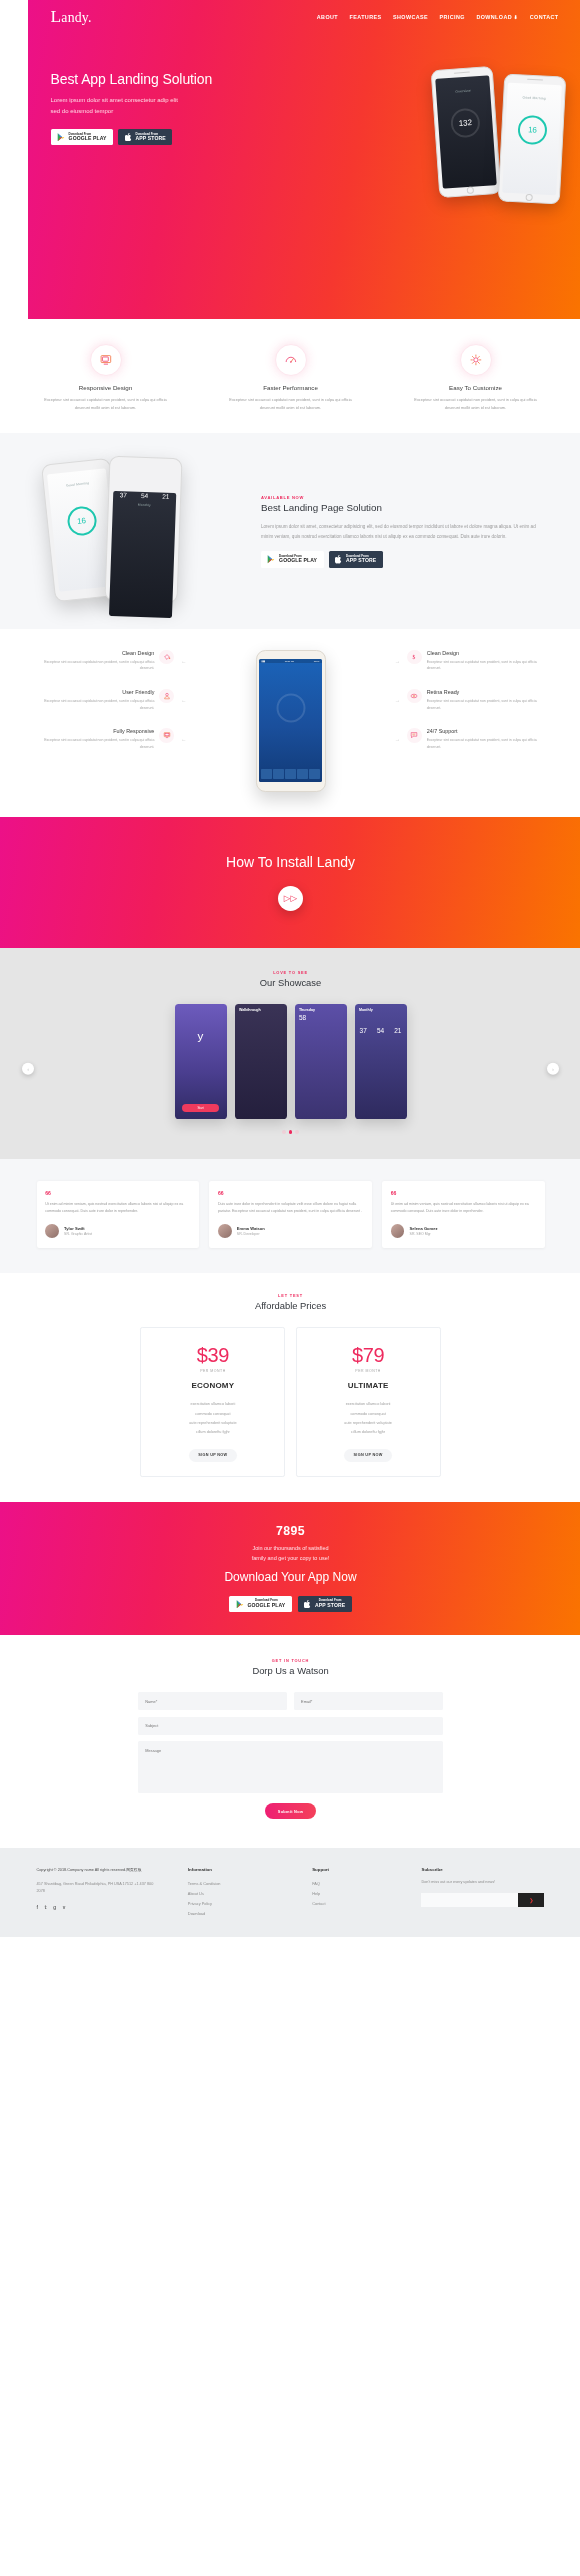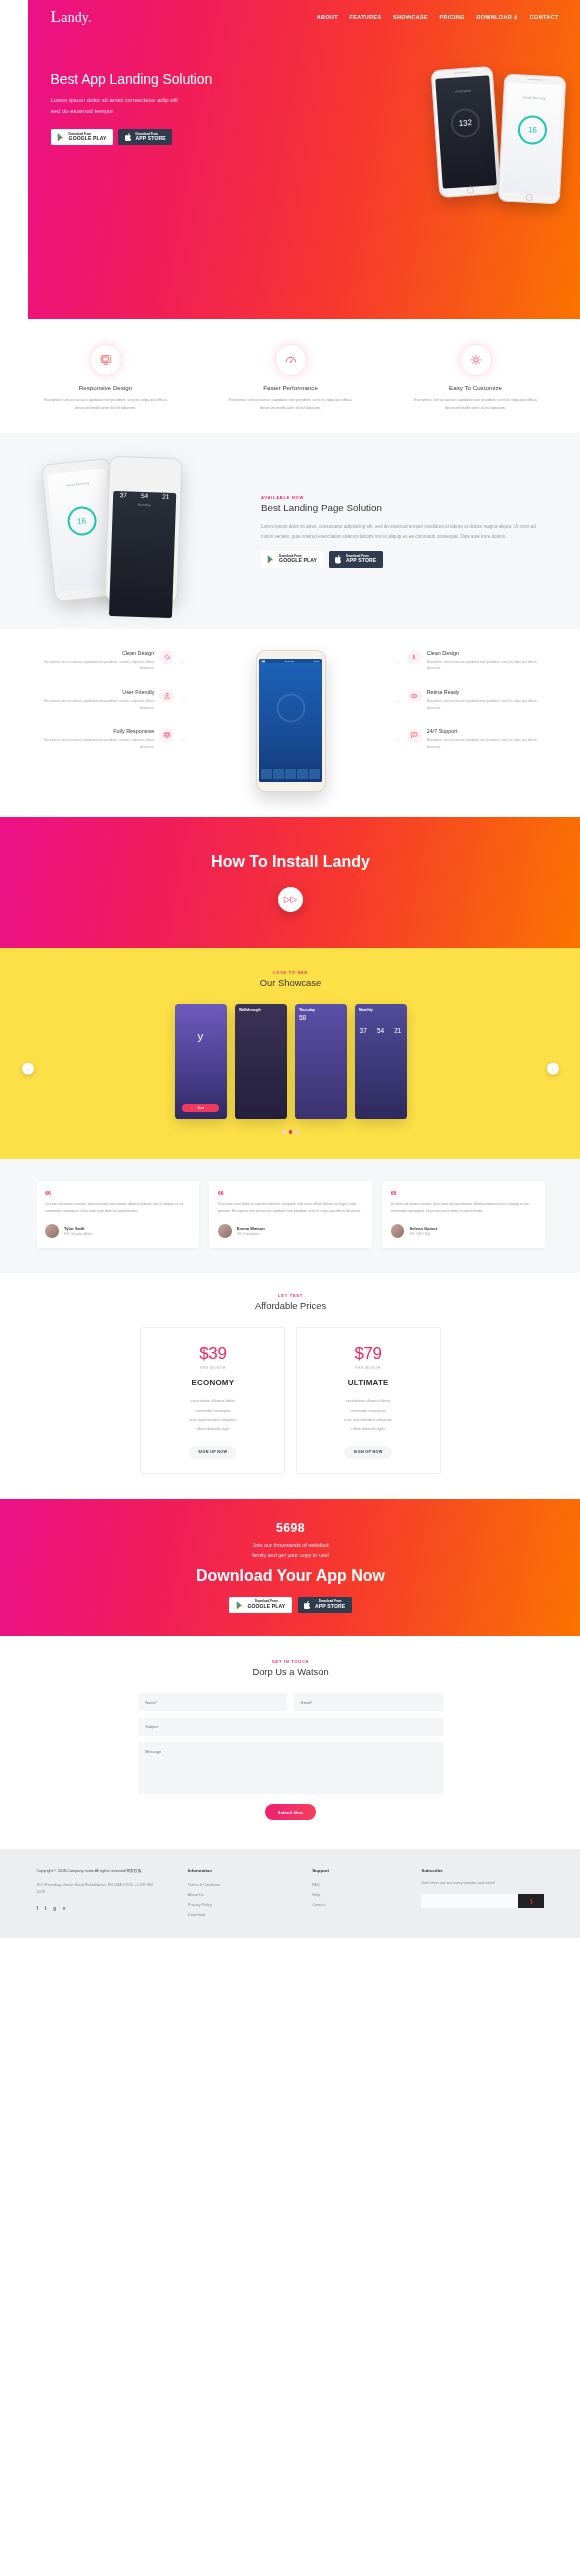--- a/index.html
+++ b/index.html
@@ -144,29 +144,29 @@
   .ex-thumbs { position:absolute; bottom:2.9px; left:1.5px; right:1.5px;
     display:flex; gap:1.1px; }
   .ex-thumbs i { flex:1; height:10.2px; background:#2a5fa0; border-radius:0.7px; display:block; }
 
   
   .install {
     height:131px;
     background:linear-gradient(100deg,#ec1088 0%,#f11c5a 28%,#f6372f 58%,#fa7400 100%);
     display:flex; flex-direction:column; align-items:center; justify-content:center;
   }
-  .install h2 { color:#fff; font-size:16px; font-weight:700; margin-bottom:16px; }
+  .install h2 { color:#fff; font-size:14px; font-weight:400; margin-bottom:16px; }
   .play-btn {
     width:25px; height:25px; border-radius:50%; background:#fff;
     display:flex; align-items:center; justify-content:center;
     box-shadow:0 3.6px 11.6px rgba(0,0,0,.2); color:#f0365a; font-size:8.7px;
   }
 
   
-  .showcase { padding:22px 0 25px; background:#fde047; }
+  .showcase { padding:22px 0 25px; background:#e5e5e5; }
   .sc-wrap { position:relative; }
   .sc-row { display:flex; gap:8px; justify-content:center; }
   .sc-card {
     width:52px; height:115px; border-radius:3.6px; overflow:hidden; position:relative;
     box-shadow:0 4.4px 13px rgba(0,0,0,.16);
   }
   .sc1 { background:linear-gradient(180deg,#6d5bbd 0%,#4a3e8f 60%,#2f2a62 100%); }
   .sc2 { background:linear-gradient(180deg,#3a3356 0%,#241f3d 100%); }
   .sc3 { background:linear-gradient(180deg,#5c4fa8 0%,#3b3370 100%); }
   .sc4 { background:linear-gradient(180deg,#514b9a 0%,#2e2a5e 100%); }
@@ -213,38 +213,38 @@
   .pr-row { display:flex; gap:10.2px; justify-content:center; align-items:center; }
   .pr-card {
     width:145px; background:#fff; border:0.7px solid #eceff3; border-radius:2.2px;
     text-align:center; padding:16px 10.2px 14.5px;
   }
   .pr-card.feat {
     padding:23px 10.2px 22px; box-shadow:0 3.6px 16px rgba(0,0,0,.09);
     border-color:#f2f3f6; position:relative; z-index:2;
   }
   .pr-badge { position:absolute; top:8.7px; left:8.7px; font-size:5.8px; color:#f2622c; }
-  .pr-price { font-size:17px; color:#ee2a5e; font-weight:300; letter-spacing:-0.4px; }
+  .pr-price { font-size:20px; color:#ee2a5e; font-weight:300; letter-spacing:-0.4px; }
   .pr-per { font-size:3.5px; color:#a8a8a8; letter-spacing:0.5px; margin-top:1.5px; }
   .pr-name { font-size:8px; font-weight:bold; color:#2e2e2e; margin:8px 0 10.2px; letter-spacing:0.2px; }
   .pr-feats li { list-style:none; font-size:3.8px; color:#a1a1a1; line-height:2.5; }
   .pr-btn {
     margin-top:11px; display:inline-block; padding:4.4px 9.4px; border-radius:9.4px;
     background:#f4f5f7; color:#3a3a3a; font-size:3.8px; font-weight:bold;
     letter-spacing:0.3px; text-decoration:none;
   }
 
   
   .dlcta {
     background:linear-gradient(100deg,#ec1088 0%,#f11c5a 28%,#f6372f 58%,#fa7400 100%);
     padding:22px 0 23px; text-align:center;
   }
   .dl-count { color:#fff; font-size:12.3px; font-weight:bold; letter-spacing:0.4px; }
   .dl-sub { color:#ffe4ec; font-size:5.5px; line-height:1.85; margin-top:4.4px; }
-  .dl-title { color:#fff; font-size:16px; font-weight:700; margin:7.3px 0 11.6px; }
+  .dl-title { color:#fff; font-size:12px; font-weight:400; margin:7.3px 0 11.6px; }
   .dl-stores { display:flex; gap:5.8px; justify-content:center; }
 
   
   .contact { padding:23px 0 29px; background:#fff; }
   .form { width:305px; margin:0 auto; }
   .frow { display:flex; gap:6.5px; margin-bottom:6.5px; }
   .finput {
     background:#f4f5f7; border:none; border-radius:1.5px;
     padding:6.5px 7.3px; font-size:3.9px; color:#8b8b8b; width:100%;
     font-family:"Liberation Sans", sans-serif;
@@ -688,21 +688,21 @@
             <li>aute reprehenderit voluptate</li>
             <li>cillum doloreftu fgjhr</li>
           </ul>
           <a class="pr-btn" href="#">SIGN UP NOW</a>
         </div>
       </div>
     </div>
   </section>
 
   <section class="dlcta">
-    <div class="dl-count">5698</div>
+    <div class="dl-count">7895</div>
     <div class="dl-sub">
       <span>Join our thoursands of satisfied</span><br>
       <span>family and get your copy to use!</span>
     </div>
     <div class="dl-title">Download Your App Now</div>
     <div class="dl-stores">
       <a class="store-btn light" href="#">
         <svg width="8" height="8.7" viewBox="0 0 24 26">
             <polygon points="2,1 16,13 2,25" fill="#34a853"></polygon>
             <polygon points="2,1 16,13 10,13" fill="#4285f4"></polygon>

